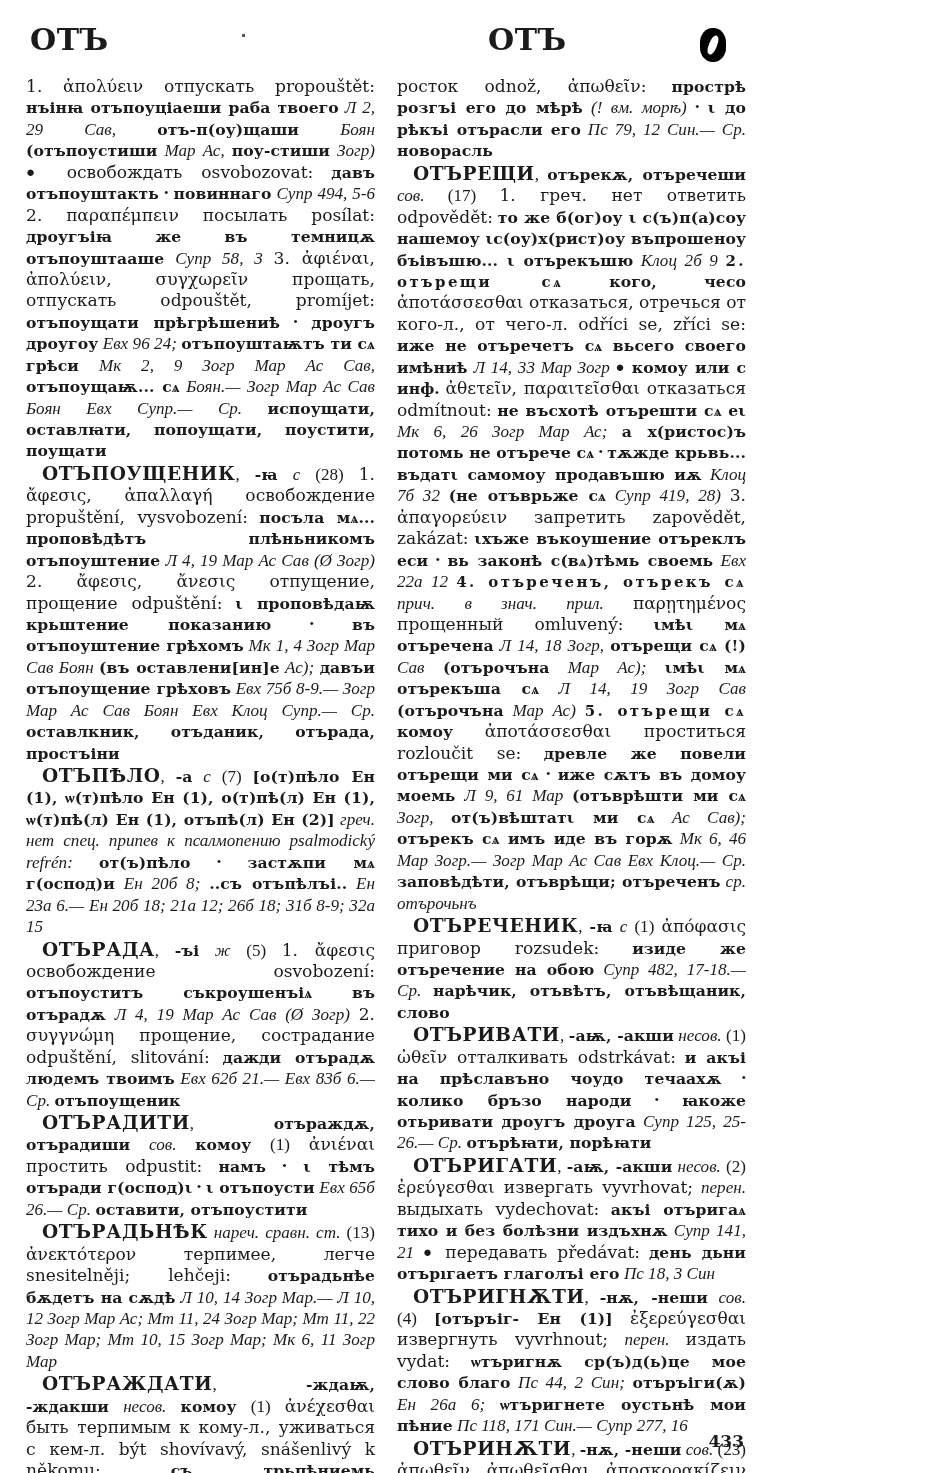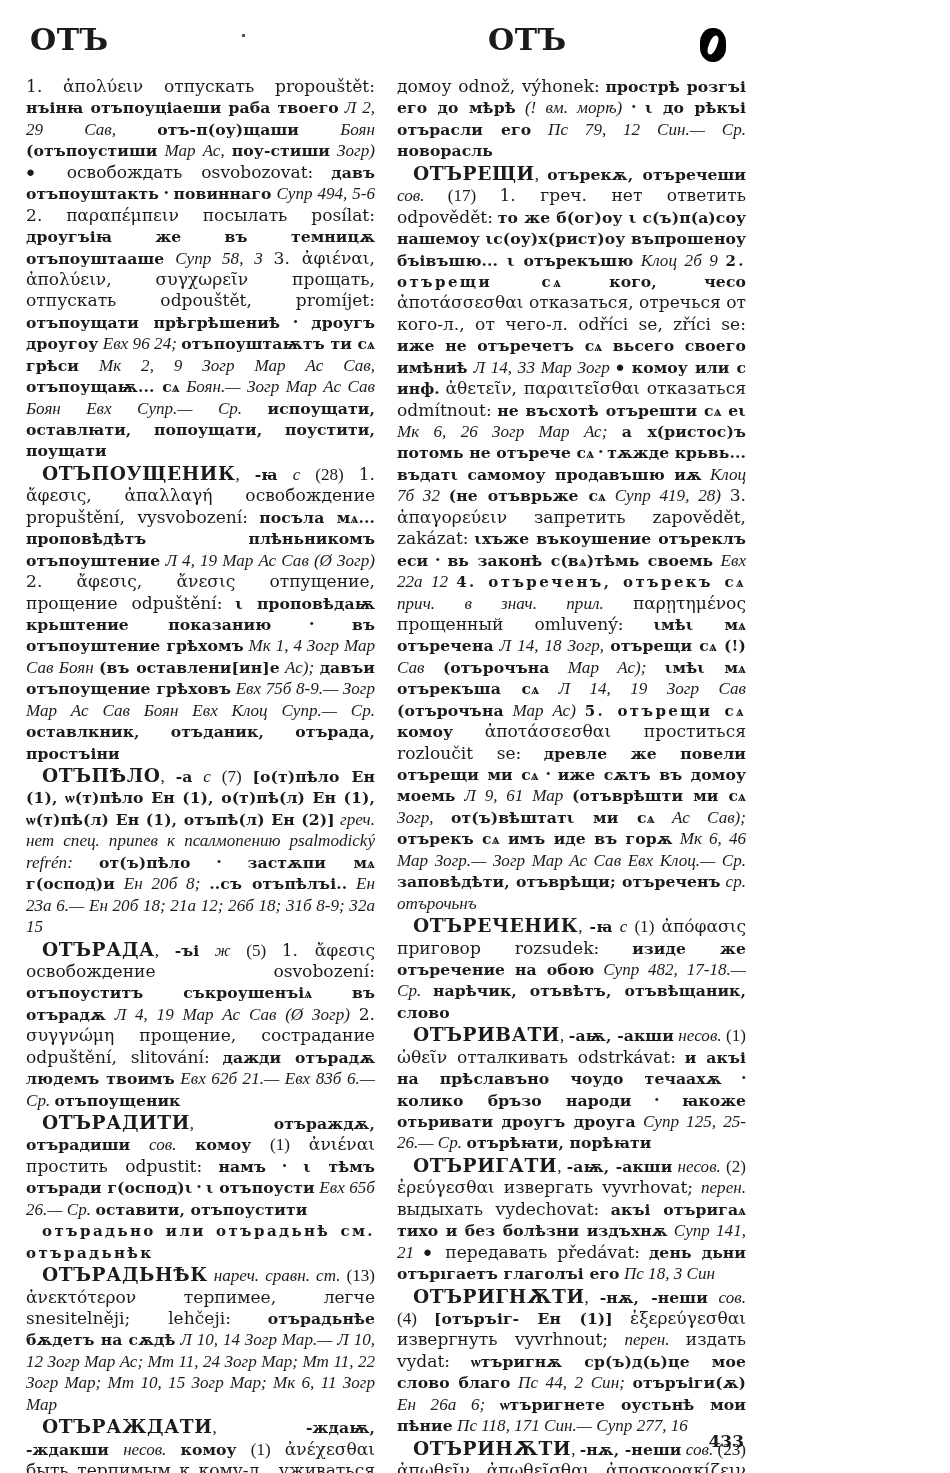--- a/index.html
+++ b/index.html
@@ -181,32 +181,31 @@
       <p class="cont"><span class="gr">1. ἀπολύειν отпускать propouštět:</span> <span class="ocs">нъінꙗ отъпоуціаеши раба твоего</span> <span class="it">Л 2, 29 Сав,</span> <span class="ocs">отъ-п(оу)щаши</span> <span class="it">Боян</span> <span class="ocs">(отъпоустиши</span> <span class="it">Мар Ас,</span> <span class="ocs">поу-стиши</span> <span class="it">Зогр)</span> <span class="bullet-big">●</span> <span class="gr">освобождать osvobozovat:</span> <span class="ocs">давъ отъпоуштакть</span> <span class="bullet">•</span> <span class="ocs">повиннаго</span> <span class="it">Супр 494, 5-6</span> <span class="gr">2. παραπέμπειν посылать posílat:</span> <span class="ocs">дроугъіꙗ же въ темницѫ отъпоуштааше</span> <span class="it">Супр 58, 3</span> <span class="gr">3. ἀφιέναι, ἀπολύειν, συγχωρεῖν прощать, отпускать odpouštět, promíjet:</span> <span class="ocs">отъпоущати прѣгрѣшениѣ</span> <span class="bullet">•</span> <span class="ocs">дроугъ дроугоу</span> <span class="it">Евх 96 24;</span> <span class="ocs">отъпоуштаѭтъ ти сѧ грѣси</span> <span class="it">Мк 2, 9 Зогр Мар Ас Сав,</span> <span class="ocs">отъпоущаѭ... сѧ</span> <span class="it">Боян.—</span> <span class="it">Зогр Мар Ас Сав Боян Евх Супр.—</span> <span class="it">Ср.</span> <span class="ocs">испоущати, оставлꙗти, попоущати, поустити, поущати</span></p>
 
       <p class="entry"><span class="hw">ОТЪПОУЩЕНИК</span><span>, </span><span class="ocs">-ꙗ</span> <span class="it">с</span> <span>(28)</span> <span class="gr">1. ἄφεσις, ἀπαλλαγή освобождение propuštění, vysvobození:</span> <span class="ocs">посъла мѧ... проповѣдѣтъ плѣньникомъ отъпоуштение</span> <span class="it">Л 4, 19 Мар Ас Сав (Ø Зогр)</span> <span class="gr">2. ἄφεσις, ἄνεσις отпущение, прощение odpuštění:</span> <span class="ocs">ι проповѣдаѭ крьштение показанию</span> <span class="bullet">•</span> <span class="ocs">въ отъпоуштение грѣхомъ</span> <span class="it">Мк 1, 4 Зогр Мар Сав Боян</span> <span class="ocs">(въ оставлени[ин]е</span> <span class="it">Ас);</span> <span class="ocs">давъи отъпоущение грѣховъ</span> <span class="it">Евх 75б 8-9.—</span> <span class="it">Зогр Мар Ас Сав Боян Евх Клоц Супр.—</span> <span class="it">Ср.</span> <span class="ocs">оставлкник, отъданик, отърада, простъіни</span></p>
 
       <p class="entry"><span class="hw">ОТЪПѢЛО</span><span>, </span><span class="ocs">-а</span> <span class="it">с</span> <span>(7)</span> <span class="ocs">[о(т)пѣло Ен (1), ѡ(т)пѣло Ен (1), о(т)пѣ(л) Ен (1), ѡ(т)пѣ(л) Ен (1), отъпѣ(л) Ен (2)]</span> <span class="it">греч. нет</span> <span class="it">спец. припев к псалмопению psalmodický refrén:</span> <span class="ocs">от(ъ)пѣло</span> <span class="bullet">•</span> <span class="ocs">застѫпи мѧ г(оспод)и</span> <span class="it">Ен 20б 8;</span> <span class="ocs">..съ отъпѣлъі..</span> <span class="it">Ен 23а 6.—</span> <span class="it">Ен 20б 18; 21а 12; 26б 18; 31б 8-9; 32а 15</span></p>
 
       <p class="entry"><span class="hw">ОТЪРАДА</span><span>, </span><span class="ocs">-ъі</span> <span class="it">ж</span> <span>(5)</span> <span class="gr">1. ἄφεσις освобождение osvobození:</span> <span class="ocs">отъпоуститъ съкроушенъіѧ въ отърадѫ</span> <span class="it">Л 4, 19 Мар Ас Сав (Ø Зогр)</span> <span class="gr">2. συγγνώμη прощение, сострадание odpuštění, slitování:</span> <span class="ocs">дажди отърадѫ людемъ твоимъ</span> <span class="it">Евх 62б 21.— Евх 83б 6.—</span> <span class="it">Ср.</span> <span class="ocs">отъпоущеник</span></p>
 
       <p class="entry"><span class="hw">ОТЪРАДИТИ</span><span>, </span><span class="ocs">отъраждѫ, отърадиши</span> <span class="it">сов.</span> <span class="ocs">комоу</span> <span>(1)</span> <span class="gr">ἀνιέναι простить odpustit:</span> <span class="ocs">намъ</span> <span class="bullet">•</span> <span class="ocs">ι тѣмъ отъради г(оспод)ι</span> <span class="bullet">•</span> <span class="ocs">ι отъпоусти</span> <span class="it">Евх 65б 26.—</span> <span class="it">Ср.</span> <span class="ocs">оставити, отъпоустити</span></p>
 
-      <p class="entry"><span class="ocs-sp">отърадьно или отърадьнѣ см. отърадьнѣк</span></p>
 
       <p class="entry"><span class="hw">ОТЪРАДЬНѢК</span> <span class="it">нареч. сравн. ст.</span> <span>(13)</span> <span class="gr">ἀνεκτότερον терпимее, легче snesitelněji; lehčeji:</span> <span class="ocs">отърадьнѣе бѫдетъ на сѫдѣ</span> <span class="it">Л 10, 14 Зогр Мар.—</span> <span class="it">Л 10, 12 Зогр Мар Ас; Мт 11, 24 Зогр Мар; Мт 11, 22 Зогр Мар; Мт 10, 15 Зогр Мар; Мк 6, 11 Зогр Мар</span></p>
 
       <p class="entry"><span class="hw">ОТЪРАЖДАТИ</span><span>, </span><span class="ocs">-ждаѭ, -ждакши</span> <span class="it">несов.</span> <span class="ocs">комоу</span> <span>(1)</span> <span class="gr">ἀνέχεσθαι быть терпимым к кому-л., уживаться с кем-л. být shovívavý, snášenlivý k někomu:</span> <span class="ocs">съ трьпѣниемь отъраждаѭще дроугъ дроугоу</span> <span class="it">Евх 105б 16 (Еф 4, 2).—</span> <span class="bi">Ср.</span> <span class="ocs">прѣтрьпѣти</span></p>
 
 
     </div>
 
     <div class="col">
 
-      <p class="cont"><span class="gr">домоу odnož, výhonek:</span> <span class="ocs">прострѣ розгъі его до мѣрѣ</span> <span class="it">(! вм. морѣ)</span> <span class="bullet">•</span> <span class="ocs">ι до рѣкъі отърасли его</span> <span class="it">Пс 79, 12 Син.—</span> <span class="it">Ср.</span> <span class="ocs">новорасль</span></p>
+      <p class="cont"><span class="gr">росток odnož, ἀπωθεῖν:</span> <span class="ocs">прострѣ розгъі его до мѣрѣ</span> <span class="it">(! вм. морѣ)</span> <span class="bullet">•</span> <span class="ocs">ι до рѣкъі отърасли его</span> <span class="it">Пс 79, 12 Син.—</span> <span class="it">Ср.</span> <span class="ocs">новорасль</span></p>
 
       <p class="entry"><span class="hw">ОТЪРЕЩИ</span><span>, </span><span class="ocs">отърекѫ, отъречеши</span> <span class="it">сов.</span> <span>(17)</span> <span class="gr">1. греч. нет ответить odpovědět:</span> <span class="ocs">то же б(ог)оу ι с(ъ)п(а)соу нашемоу ιс(оу)х(рист)оу въпрошеноу бъівъшю... ι отърекъшю</span> <span class="it">Клоц 2б 9</span> <span class="ocs-sp">2. отърещи сѧ</span> <span class="ocs">кого, чесо</span> <span class="gr">ἀποτάσσεσθαι отказаться, отречься от кого-л., от чего-л. odříci se, zříci se:</span> <span class="ocs">иже не отъречетъ сѧ вьсего своего имѣниѣ</span> <span class="it">Л 14, 33 Мар Зогр</span> <span class="bullet-big">●</span> <span class="ocs">комоу или с инф.</span> <span class="gr">ἀθετεῖν, παραιτεῖσθαι отказаться odmítnout:</span> <span class="ocs">не въсхотѣ отърешти сѧ еι</span> <span class="it">Мк 6, 26 Зогр Мар Ас;</span> <span class="ocs">а х(ристос)ъ потомь не отърече сѧ</span> <span class="bullet">•</span> <span class="ocs">тѫжде крьвь... въдатι самомоу продавъшю иѫ</span> <span class="it">Клоц 7б 32</span> <span class="ocs">(не отъврьже сѧ</span> <span class="it">Супр 419, 28)</span> <span class="gr">3. ἀπαγορεύειν запретить zapovědět, zakázat:</span> <span class="ocs">ιхъже въкоушение отърeклъ еси</span> <span class="bullet">•</span> <span class="ocs">вь законѣ с(вѧ)тѣмь своемь</span> <span class="it">Евх 22а 12</span> <span class="ocs-sp">4. отъреченъ, отърекъ сѧ</span> <span class="it">прич. в знач. прил.</span> <span class="gr">παρῃτημένος прощенный omluvený:</span> <span class="ocs">ιмѣι мѧ отъречена</span> <span class="it">Л 14, 18 Зогр,</span> <span class="ocs">отърещи сѧ (!)</span> <span class="it">Сав</span> <span class="ocs">(отърочъна</span> <span class="it">Мар Ас);</span> <span class="ocs">ιмѣι мѧ отърекъша сѧ</span> <span class="it">Л 14, 19 Зогр Сав</span> <span class="ocs">(отърочъна</span> <span class="it">Мар Ас)</span> <span class="ocs-sp">5. отърещи сѧ</span> <span class="ocs">комоу</span> <span class="gr">ἀποτάσσεσθαι проститься rozloučit se:</span> <span class="ocs">древле же повели отърещи ми сѧ</span> <span class="bullet">•</span> <span class="ocs">иже сѫтъ въ домоу моемь</span> <span class="it">Л 9, 61 Мар</span> <span class="ocs">(отъврѣшти ми сѧ</span> <span class="it">Зогр,</span> <span class="ocs">от(ъ)вѣштатι ми сѧ</span> <span class="it">Ас Сав);</span> <span class="ocs">отърекъ сѧ имъ иде въ горѫ</span> <span class="it">Мк 6, 46 Мар Зогр.—</span> <span class="it">Зогр Мар Ас Сав Евх Клоц.—</span> <span class="it">Ср.</span> <span class="ocs">заповѣдѣти, отъврѣщи; отъреченъ</span> <span class="it">ср. отърочьнъ</span></p>
 
       <p class="entry"><span class="hw">ОТЪРЕЧЕНИК</span><span>, </span><span class="ocs">-ꙗ</span> <span class="it">с</span> <span>(1)</span> <span class="gr">ἀπόφασις приговор rozsudek:</span> <span class="ocs">изиде же отъречение на обою</span> <span class="it">Супр 482, 17-18.—</span> <span class="it">Ср.</span> <span class="ocs">нарѣчик, отъвѣтъ, отъвѣщаник, слово</span></p>
 
       <p class="entry"><span class="hw">ОТЪРИВАТИ</span><span>, </span><span class="ocs">-аѭ, -акши</span> <span class="it">несов.</span> <span>(1)</span> <span class="gr">ὠθεῖν отталкивать odstrkávat:</span> <span class="ocs">и акъі на прѣславъно чоудо течаахѫ</span> <span class="bullet">•</span> <span class="ocs">колико бръзо народи</span> <span class="bullet">•</span> <span class="ocs">ꙗкоже отьривати дроугъ дроуга</span> <span class="it">Супр 125, 25-26.—</span> <span class="it">Ср.</span> <span class="ocs">отърѣꙗти, порѣꙗти</span></p>
 
       <p class="entry"><span class="hw">ОТЪРИГАТИ</span><span>, </span><span class="ocs">-аѭ, -акши</span> <span class="it">несов.</span> <span>(2)</span> <span class="gr">ἐρεύγεσθαι извергать vyvrhovat;</span> <span class="it">перен.</span> <span class="gr">выдыхать vydechovat:</span> <span class="ocs">акъі отъригаѧ тихо и без болѣзни издъхнѫ</span> <span class="it">Супр 141, 21</span> <span class="bullet-big">●</span> <span class="gr">передавать předávat:</span> <span class="ocs">день дьни отърıгаетъ глаголъі его</span> <span class="it">Пс 18, 3 Син</span></p>
 
       <p class="entry"><span class="hw">ОТЪРИГНѪТИ</span><span>, </span><span class="ocs">-нѫ, -неши</span> <span class="it">сов.</span> <span>(4)</span> <span class="ocs">[отъръіг- Ен (1)]</span> <span class="gr">ἐξερεύγεσθαι извергнуть vyvrhnout;</span> <span class="it">перен.</span> <span class="gr">издать vydat:</span> <span class="ocs">ѡтъригнѫ ср(ъ)д(ь)це мое слово благо</span> <span class="it">Пс 44, 2 Син;</span> <span class="ocs">отъръіги(ѫ)</span> <span class="it">Ен 26а 6;</span> <span class="ocs">ѡтъригнете оустьнѣ мои пѣние</span> <span class="it">Пс 118, 171 Син.— Супр 277, 16</span></p>

